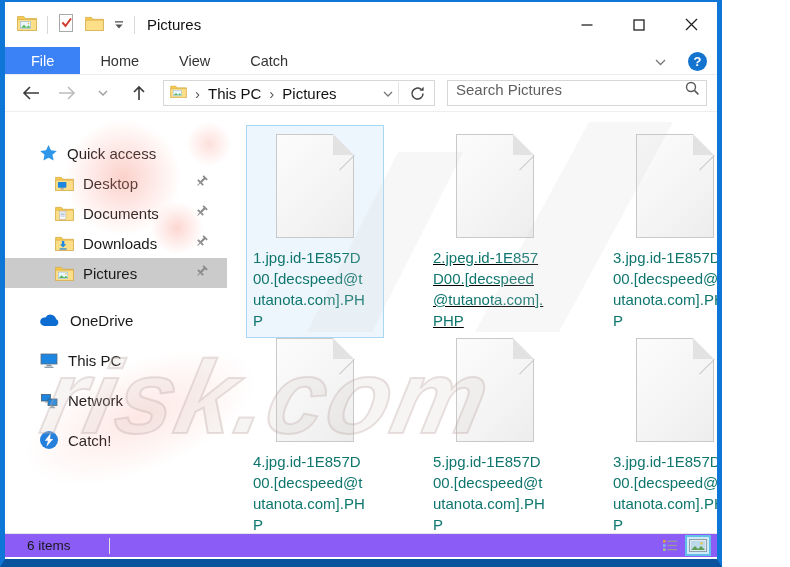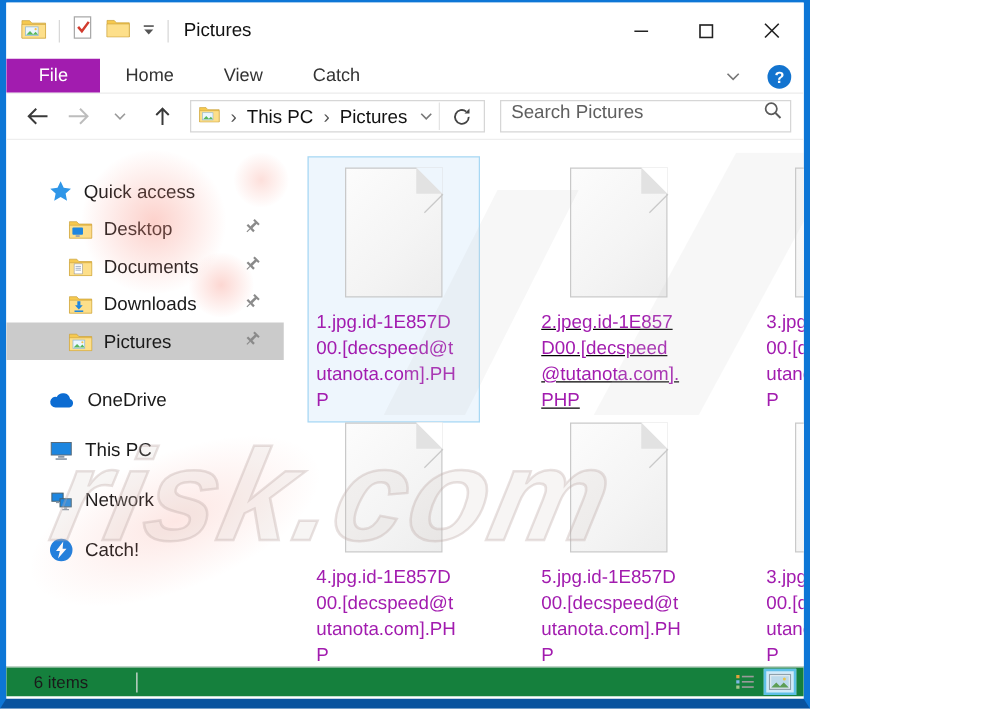--- a/index.html
+++ b/index.html
@@ -1,41 +1,41 @@
 <!DOCTYPE html>
 <html><head>
 <meta charset="utf-8">
 <style>
   * { margin:0; padding:0; box-sizing:border-box; }
   html,body { background:#fff; }
   body { font-family:"Liberation Sans", sans-serif; }
 
   .window {
-    position:relative; width:648px; height:567px; background:#fff; overflow:hidden;
+    position:relative; width:722px; height:567px; background:#fff; overflow:hidden;
     border-left:5px solid #0d76d6; border-right:5px solid #0d76d6;
     border-top:2px solid #0d76d6;
     border-bottom:8px solid #09539e;
   }
   .window::after{ 
     content:""; position:absolute; left:0; right:0; bottom:-8px; height:8px;
     background:linear-gradient(#2f8fd9,#09539e); pointer-events:none;
   }
 
   
   .titlebar { height:45px; display:flex; align-items:center; background:#fff; position:relative; }
   .qat { display:flex; align-items:center; gap:10px; padding-left:12px; }
   .qat .divider { width:1px; height:18px; background:#d8d8d8; }
   .win-title { font-size:15px; color:#111; margin-left:12px; }
   .caption { position:absolute; right:0; top:0; height:45px; display:flex; }
   .cap-btn { width:52px; height:45px; display:flex; align-items:center; justify-content:center; }
 
   
   .tabs { height:28px; display:flex; align-items:stretch; background:#fff; border-bottom:1px solid #ececec; position:relative; }
   .tab { display:flex; align-items:center; justify-content:center; font-size:14.5px; color:#333; padding:0 20px; }
-  .tab.active { background:#a21caf; color:#fff; padding:0 26px; }
+  .tab.active { background:#3b82f6; color:#fff; padding:0 26px; }
   .tab-right { position:absolute; right:10px; top:0; height:28px; display:flex; align-items:center; gap:22px; }
   .help-badge { width:19px; height:19px; border-radius:50%; background:#1374cf; color:#fff; font-size:13px; font-weight:bold; display:flex; align-items:center; justify-content:center; }
 
   
   .addressbar { height:37px; display:flex; align-items:center; background:#fff; border-bottom:1px solid #eee; padding:0 10px 0 14px; gap:12px; }
   .nav-btn { display:flex; align-items:center; justify-content:center; width:24px; height:24px; }
   .addr-box { flex:1 1 auto; height:26px; border:1px solid #d6d6d6; display:flex; align-items:center; padding:0 4px 0 6px; gap:5px; max-width:368px; }
   .crumb { font-size:15px; color:#111; white-space:nowrap; }
   .crumb-sep { font-size:15px; color:#555; padding:0 3px; }
   .addr-spacer { flex:1; }
@@ -61,25 +61,25 @@
   .tile { position:absolute; width:138px; border:1px solid transparent; padding:8px 0 6px 0; }
   .tile.selected { background:#eef6fd; border-color:#a8d8f4; }
   .doc { position:relative; width:78px; height:104px; margin:0 auto;
          background:linear-gradient(135deg,#fcfcfc 0%,#f4f4f4 60%,#ededed 100%);
          border:1px solid #c9c9c9; --tilebg:#ffffff; }
   .tile.selected .doc { --tilebg:#eef6fd; }
   .doc::before { content:""; position:absolute; top:-1px; right:-1px; width:0; height:0;
          border-bottom:21px solid #e2e2e2; border-right:21px solid var(--tilebg); }
   .doc::after { content:""; position:absolute; top:20px; right:-1px; width:21px; height:0;
          border-top:1px solid #c9c9c9; transform:rotate(-45deg); transform-origin:right top; }
-  .fname { margin:9px 4px 0 6px; width:112px; font-size:15px; line-height:21px; color:#a21caf;
+  .fname { margin:9px 4px 0 6px; width:112px; font-size:15px; line-height:21px; color:#0f766e;
            word-break:break-all; text-align:left; }
 
   
-  .statusbar { height:24px; border-top:1px solid #e6e6e6; display:flex; align-items:center; padding:0 8px 0 22px; background:#15803d; position:relative; }
+  .statusbar { height:24px; border-top:1px solid #e6e6e6; display:flex; align-items:center; padding:0 8px 0 22px; background:#8b5cf6; position:relative; }
   .status-count { font-size:13.5px; color:#1a1a1a; }
   .status-divider { width:1px; height:16px; background:#e0e0e0; margin-left:38px; }
   .view-btns { position:absolute; right:6px; top:1px; display:flex; gap:2px; }
   .view-btn { width:26px; height:21px; display:flex; align-items:center; justify-content:center; border:2px solid transparent; }
   .view-btn.active { background:#cfe9f8; border-color:#5fc0e8; }
 
   
   .wm { position:absolute; pointer-events:none; z-index:40; }
   .wm-text { left:40px; top:336px; font-size:104px; font-style:italic; font-weight:bold;
              letter-spacing:2px; transform:skewX(-12deg);

